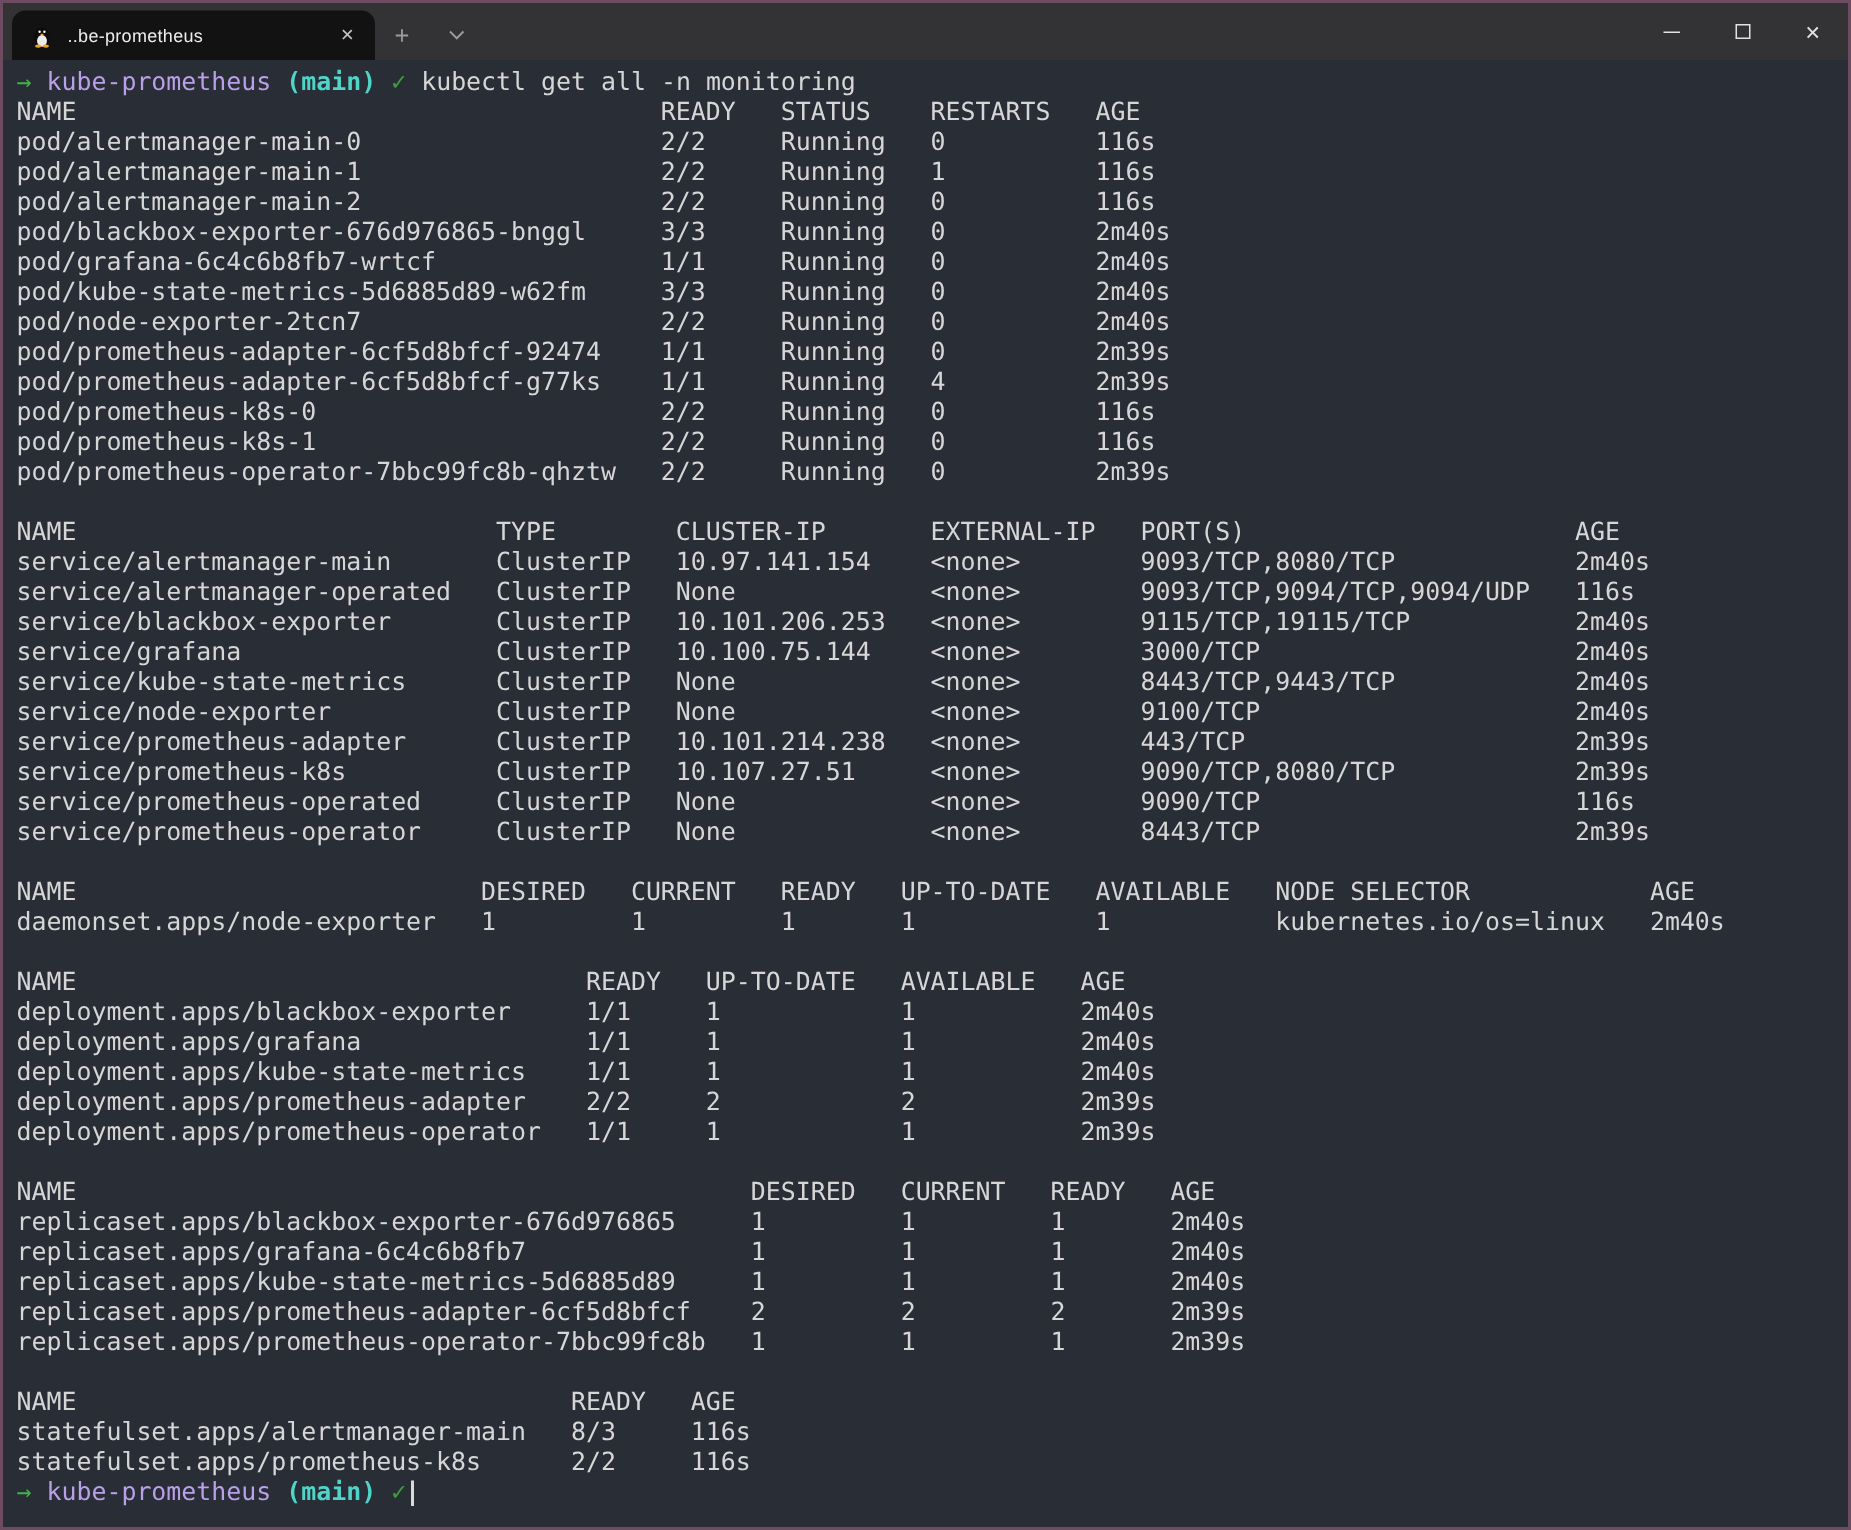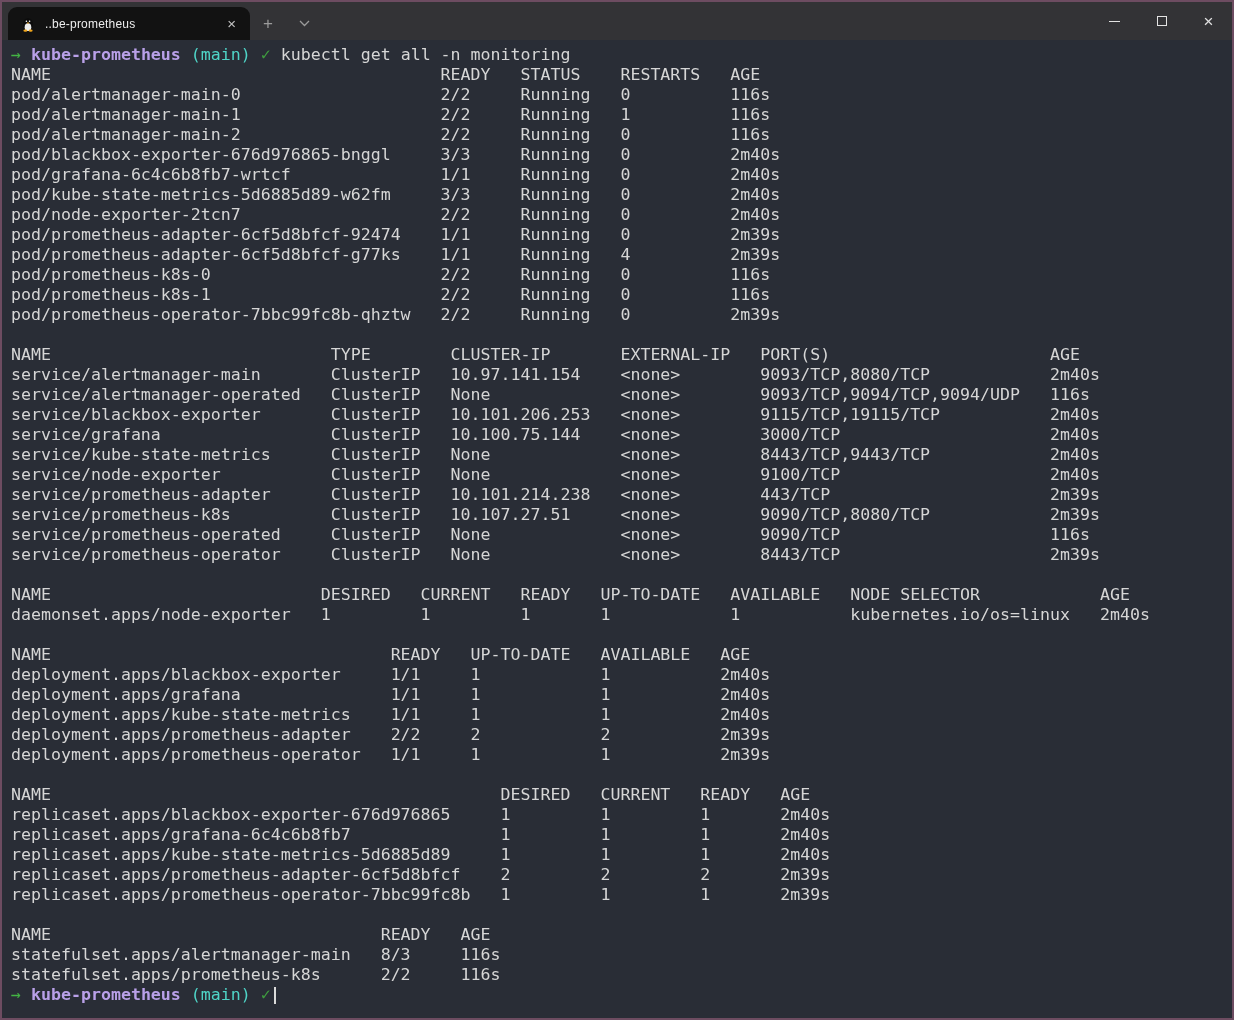--- a/index.html
+++ b/index.html
@@ -53,22 +53,22 @@
     padding: 5px 0 0 9px;
     font-family: "DejaVu Sans Mono", monospace;
     font-size: 16.6px;
     line-height: 20px;
     color: #d6d6d6;
     cursor: text;
     overflow: hidden;
   }
   .line { white-space: pre; height: 20px; }
   .c-green  { color: #44b344; }
-  .c-purple { color: #b9a0e8; font-weight: bold; }
-  .c-cyan   { color: #4fd4c7; }
+  .c-purple { color: #b9a0e8; }
+  .c-cyan   { color: #4fd4c7; font-weight: bold; }
   .c-check  { color: #3f9e3f; }
   .cursor {
     display: inline-block; width: 2px; height: 17px;
     background: #dadada; vertical-align: text-bottom; margin-left: 3px;
   }
 </style>
 </head>
 <body>
 
 <div class="window">

